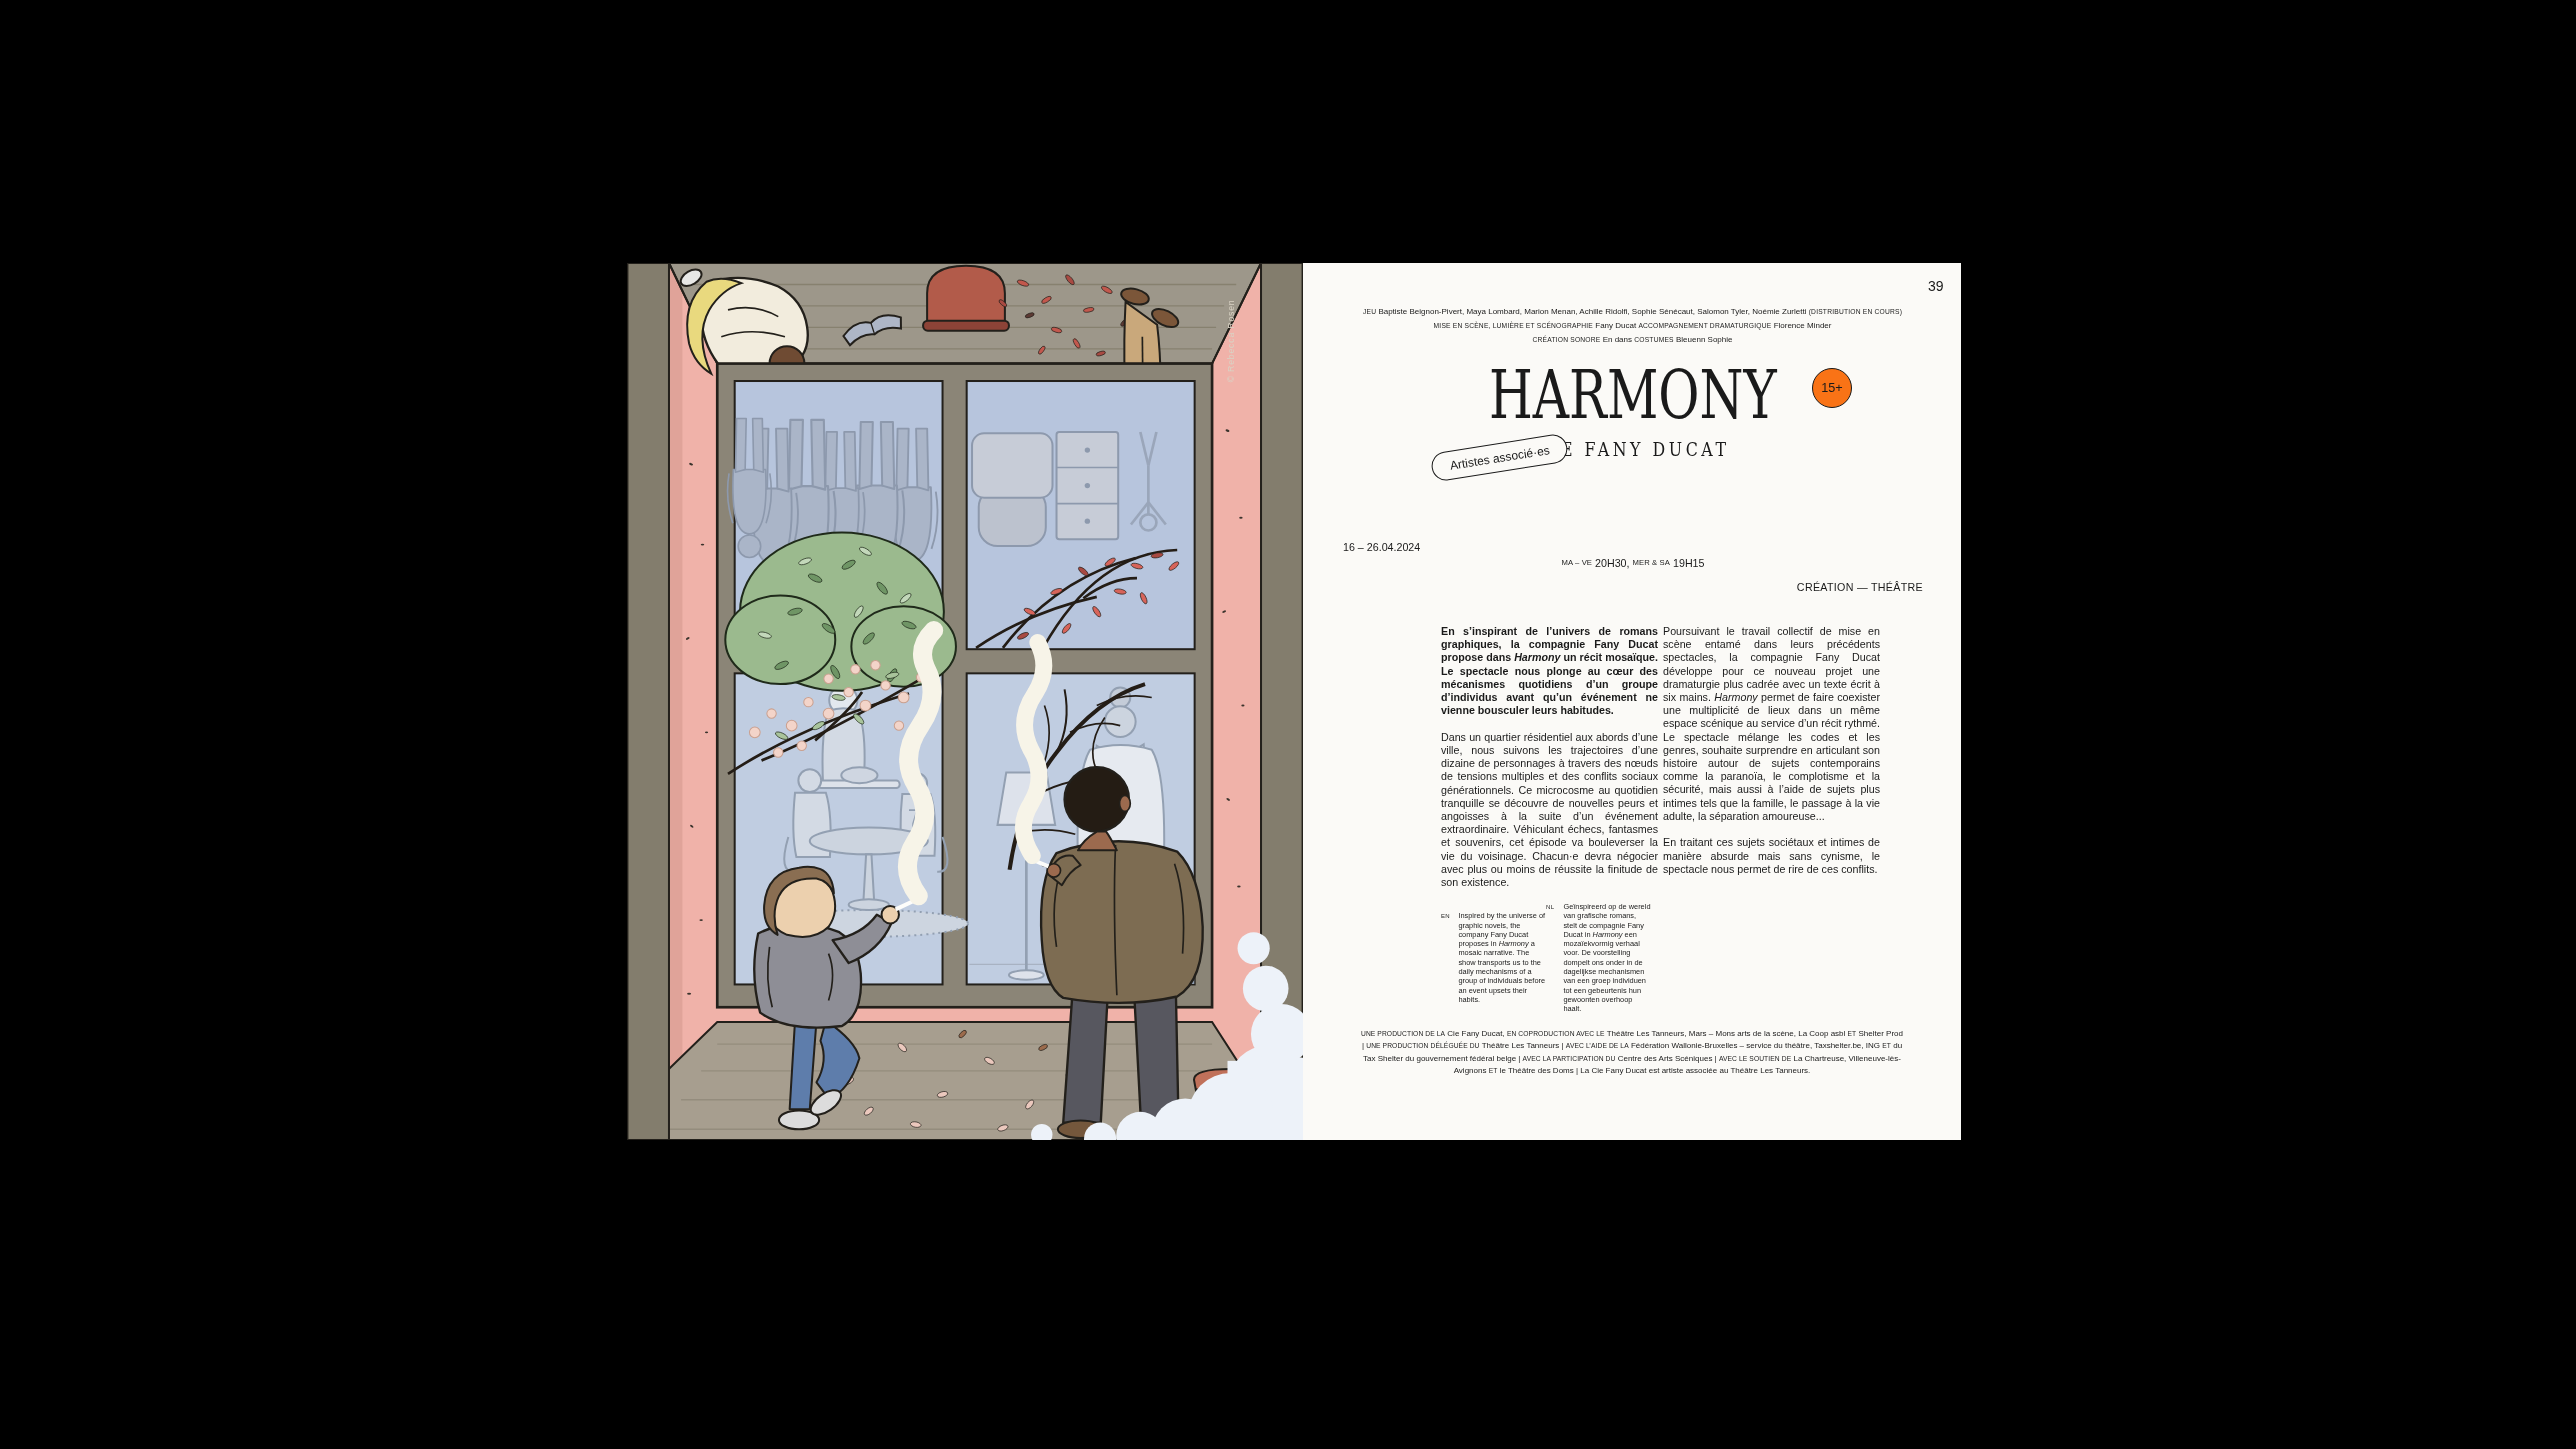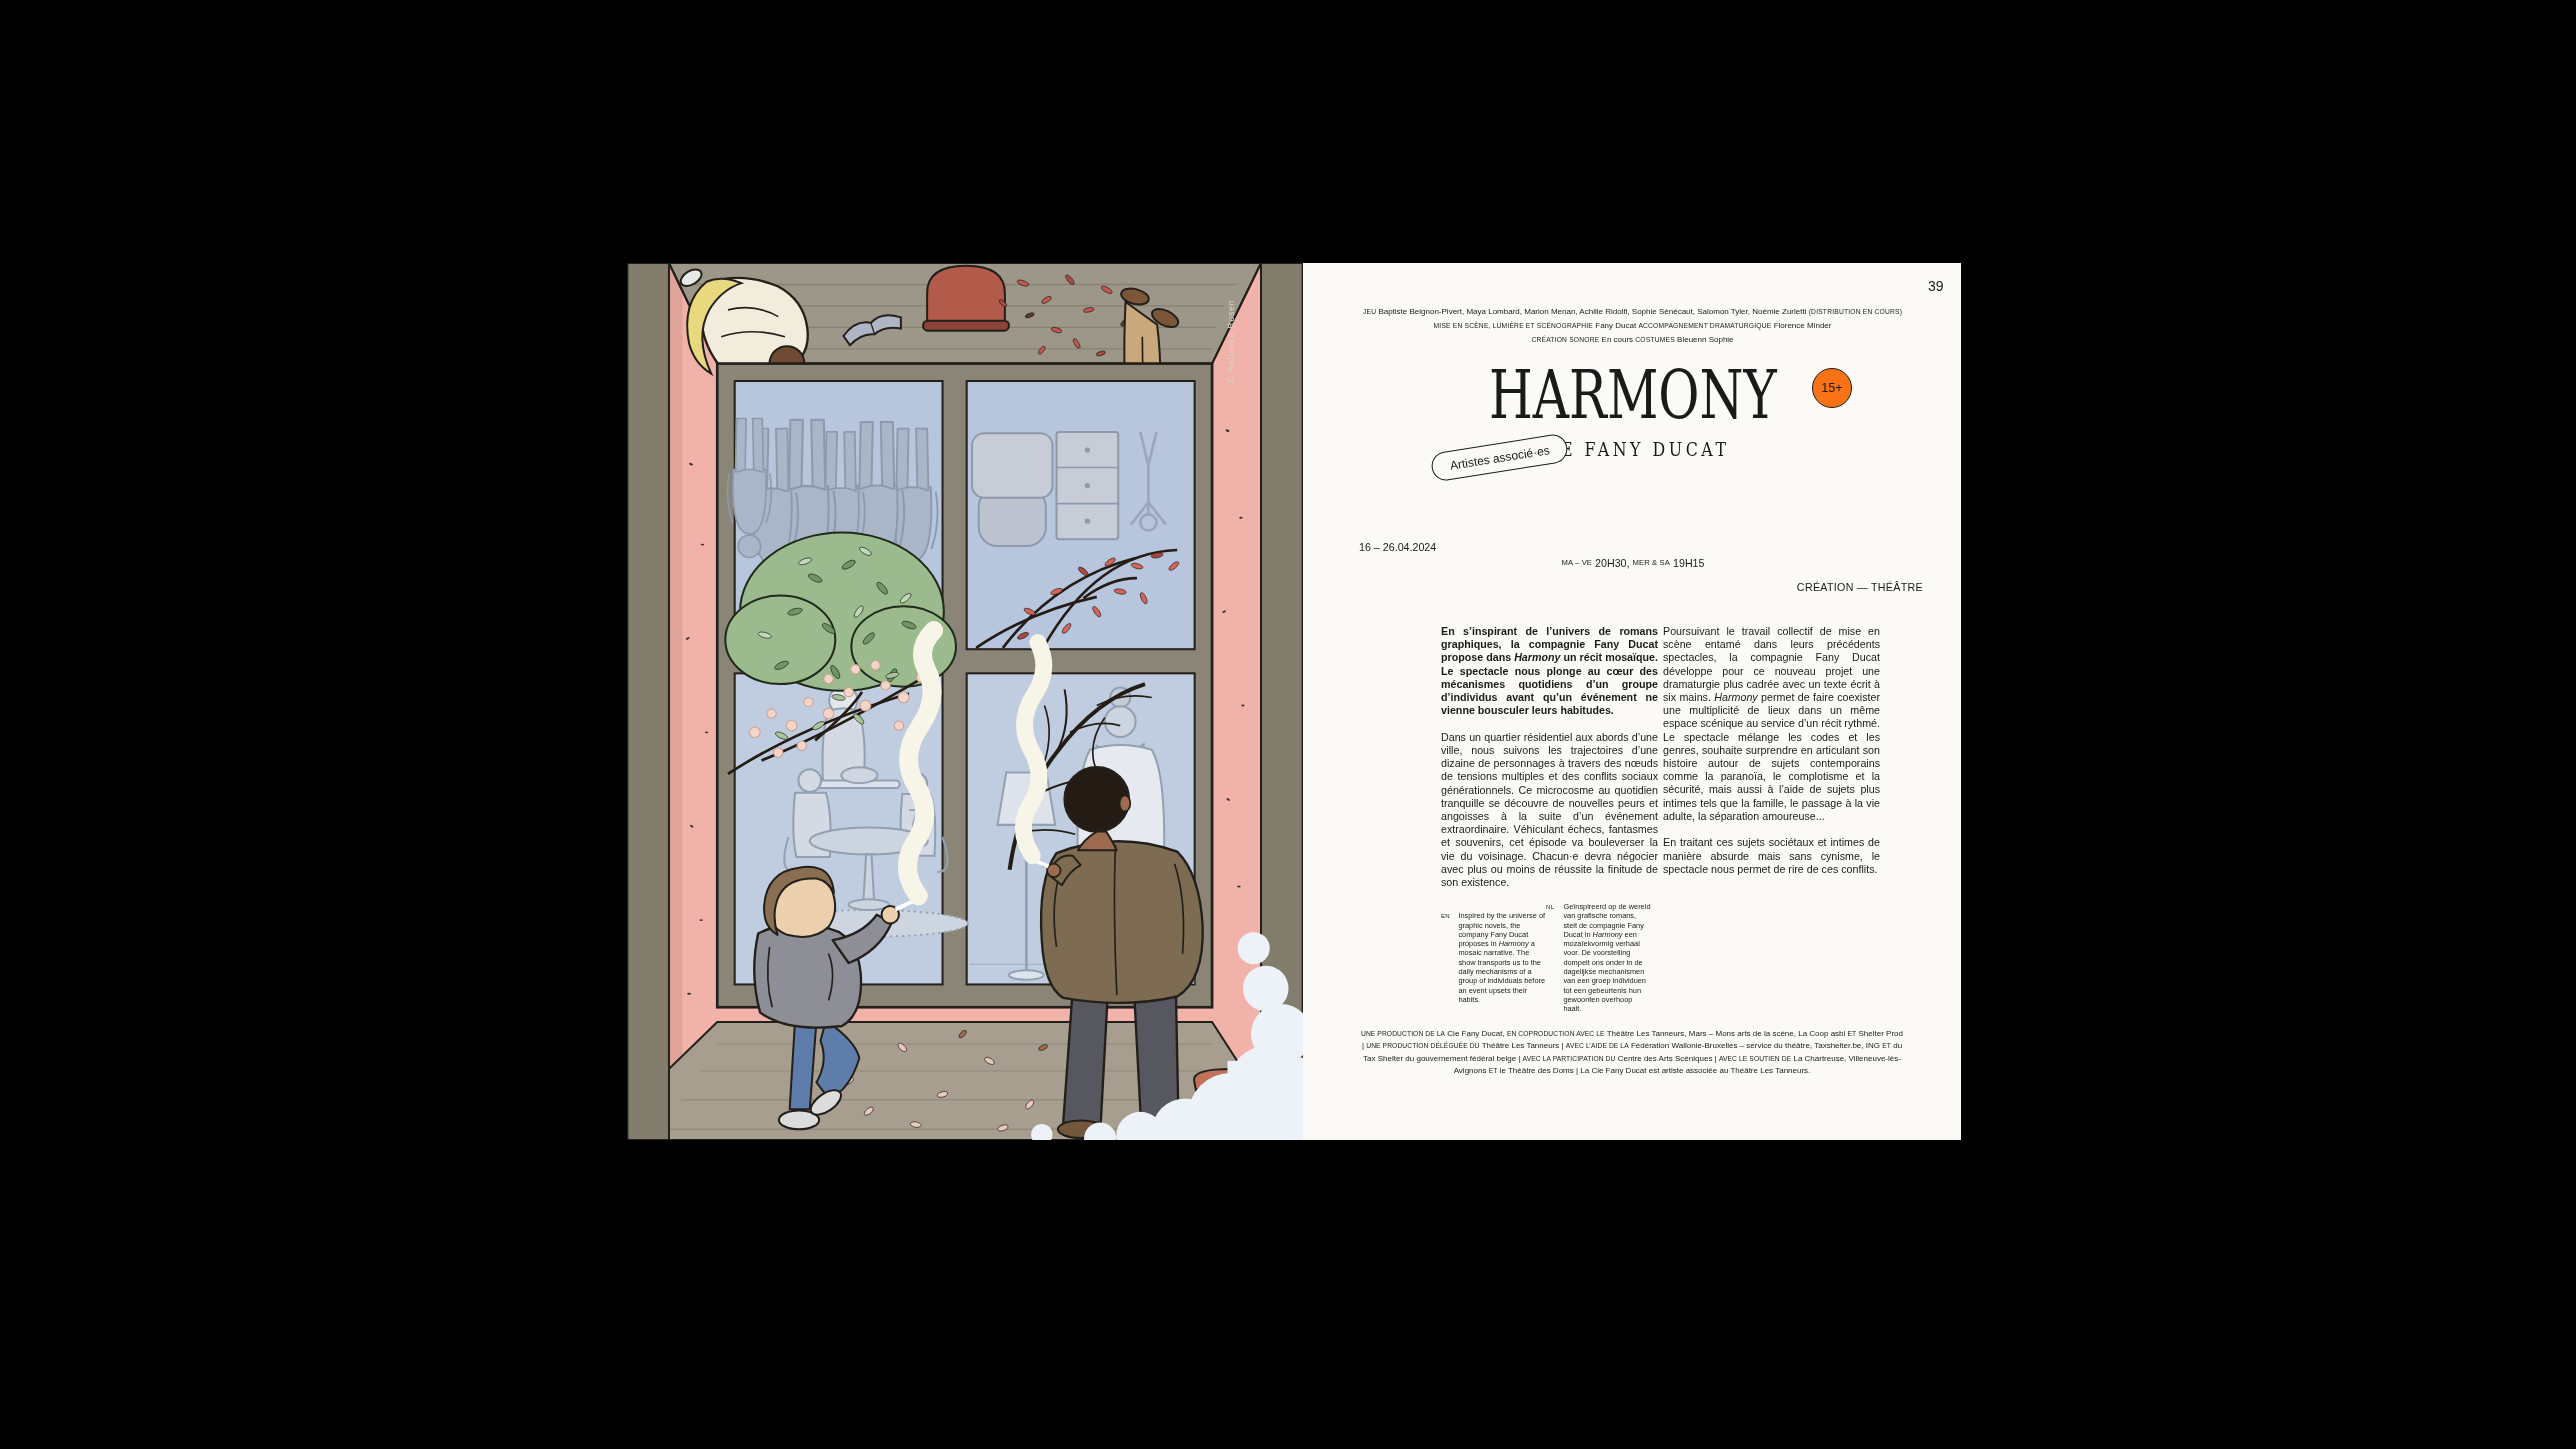--- a/index.html
+++ b/index.html
@@ -20,21 +20,21 @@
          font-weight:500;font-size:67px;line-height:67px;letter-spacing:0;}
   .title-inner{display:inline-block;transform:scaleX(.75);transform-origin:center;}
   .badge{position:absolute;left:482px;top:105px;width:38px;height:38px;border:1.3px solid #1a1a1a;
          border-radius:50%;display:flex;align-items:center;justify-content:center;font-size:12.7px;background:#f97316;}
   .subtitle{position:absolute;top:176px;left:0;width:100%;font-family:"DejaVu Serif",serif;
             font-size:18px;letter-spacing:4px;transform:scaleX(.88);}
   .pill{position:absolute;left:101px;top:180px;border:1.3px solid #1a1a1a;border-radius:27px;
         padding:6.7px 17.4px;font-size:12px;background:#fbfaf7;transform:rotate(-9deg);white-space:nowrap;}
 
   .info{position:absolute;left:40px;right:38px;top:278px;height:17.4px;font-size:10.7px;}
-  .info .dates{position:absolute;left:16px;top:0;text-align:right;}
+  .info .dates{position:absolute;left:0;top:0;text-align:right;}
   .info .times{position:absolute;left:50%;top:16px;transform:translateX(-50%);white-space:nowrap;}
   .info .times .sc{font-size:7.7px;vertical-align:2px;letter-spacing:0.1px;}
   .info .genre{position:absolute;right:0;top:0;letter-spacing:0.3px;margin-top:40px;}
 
   .body-cols{position:absolute;left:138px;top:362px;width:444px;display:flex;gap:5px;}
   .col{width:217px;font-size:10.7px;line-height:13.2px;text-align:justify;}
   .col p{margin:0 0 13.4px 0;}
   .intro{font-weight:700;}
   .it{font-style:italic;}
 
@@ -398,21 +398,21 @@
       </svg>
     </div>
 
     <div class="page page-right">
       <div class="pagenum">39</div>
 
       <div class="header">
         <div class="credits">
           <div class="credit-line"><span class="sc">JEU</span><span>   Baptiste Beignon-Pivert, Maya Lombard, Marion Menan, Achille Ridolfi, Sophie Sénécaut, Salomon Tyler, Noémie Zurletti </span><span class="sc">(DISTRIBUTION EN COURS)</span></div>
           <div class="credit-line"><span class="sc">MISE EN SCÈNE, LUMIÈRE ET SCÉNOGRAPHIE</span><span>   Fany Ducat    </span><span class="sc">ACCOMPAGNEMENT DRAMATURGIQUE</span><span>   Florence Minder</span></div>
-          <div class="credit-line"><span class="sc">CRÉATION SONORE</span><span>   En cours    </span><span class="sc">COSTUMES</span><span>   Bleuenn Sophie</span></div>
+          <div class="credit-line"><span class="sc">CRÉATION SONORE</span><span>   En dans    </span><span class="sc">COSTUMES</span><span>   Bleuenn Sophie</span></div>
         </div>
         <h1 class="title"><span class="title-inner">HARMONY</span></h1>
         <div class="badge">15+</div>
         <div class="subtitle">CIE FANY DUCAT</div>
         <div class="pill">Artistes associé·es</div>
       </div>
 
       <div class="info">
         <span class="dates">16 – 26.04.2024</span>
         <span class="times"><span class="sc">MA – VE</span><span> 20H30, </span><span class="sc">MER &amp; SA</span><span> 19H15</span></span>

